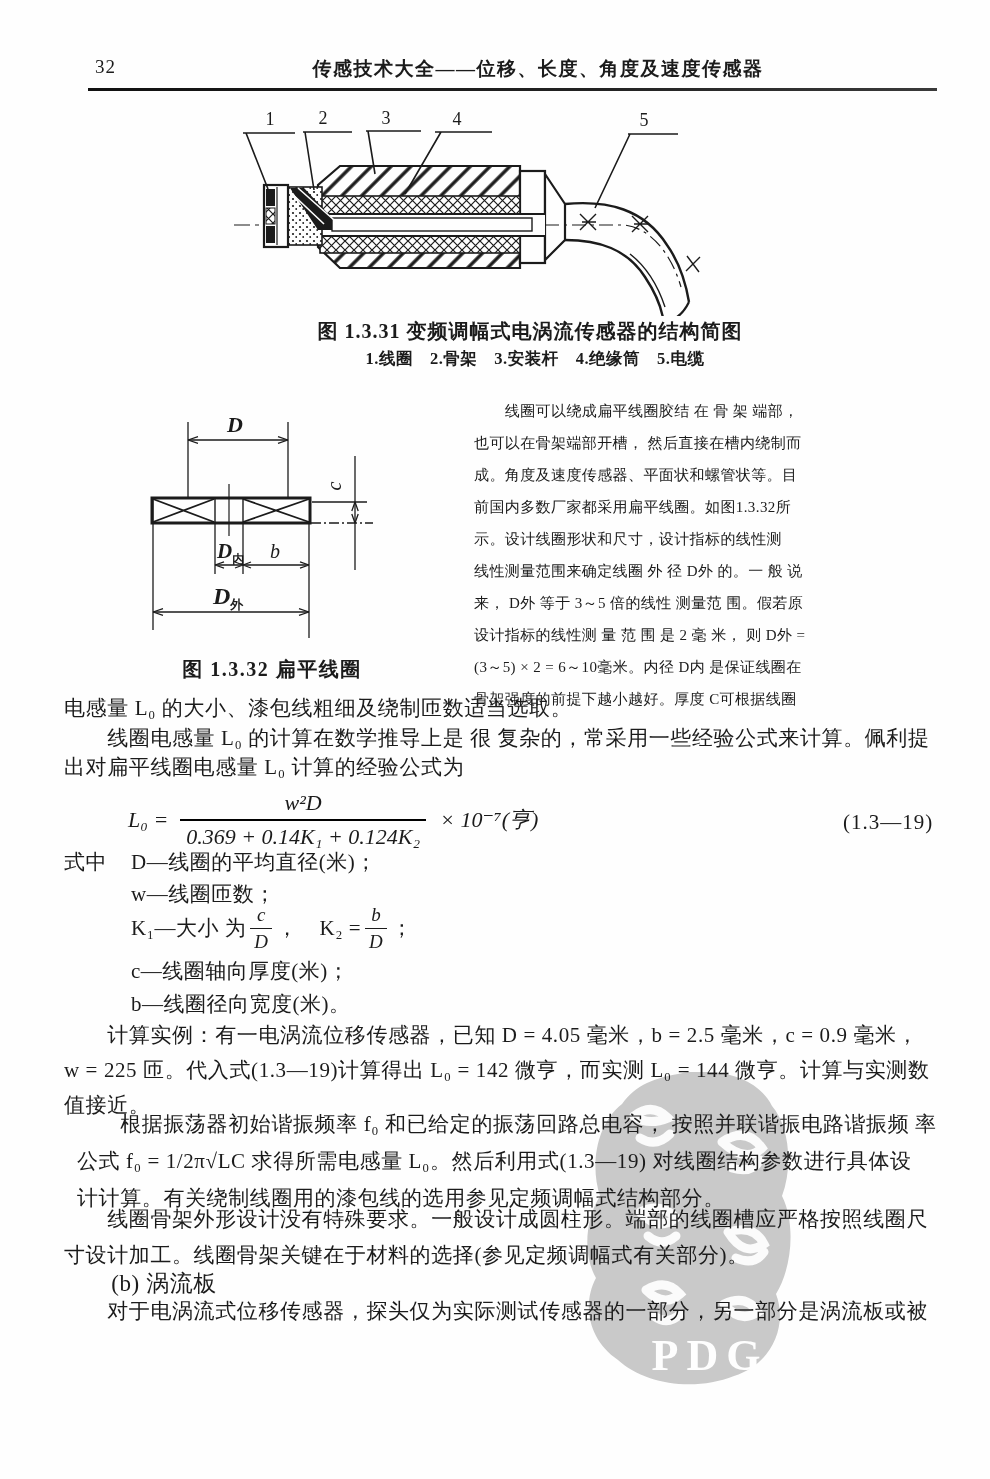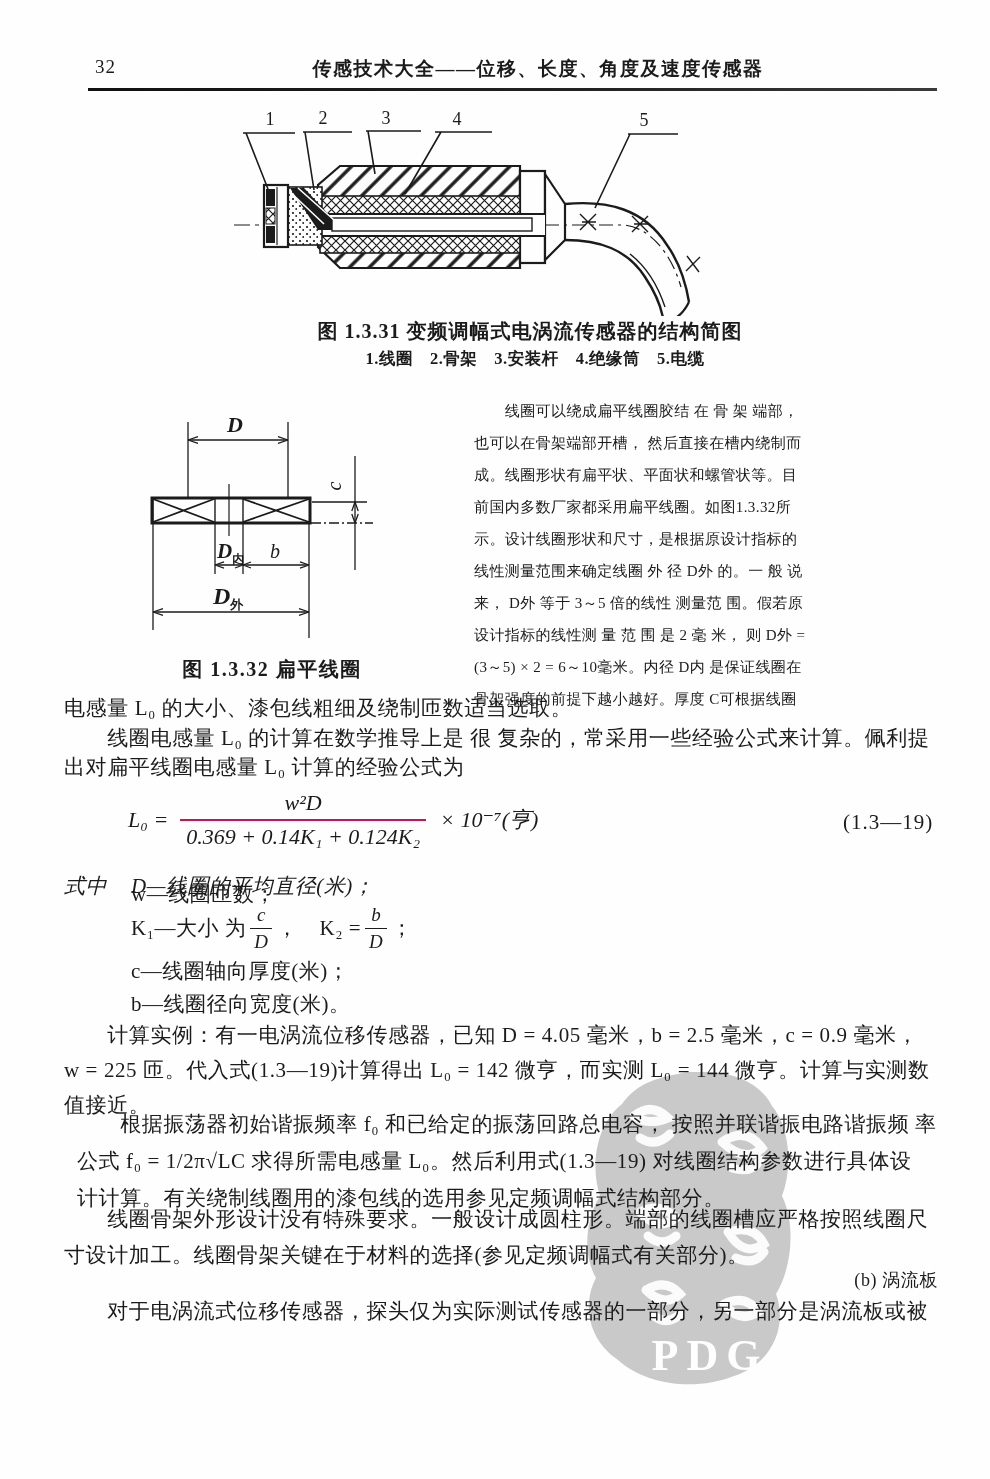--- a/index.html
+++ b/index.html
@@ -19,33 +19,33 @@
   .fig1cap{left:265px;top:318px;width:530px;text-align:center;font-size:20px;font-weight:700;letter-spacing:1px;}
   .fig1leg{left:270px;top:348px;width:530px;text-align:center;font-size:16.5px;font-weight:700;letter-spacing:0.5px;}
   .fig2cap{left:97px;top:656px;width:350px;text-align:center;font-size:20px;font-weight:700;letter-spacing:1.5px;}
   
   .coltext{left:474px;top:395px;width:462px;font-size:15px;line-height:32px;letter-spacing:0.4px;}
   .afterfig{left:64px;top:694px;width:874px;font-size:21px;line-height:29px;letter-spacing:0.6px;}
   .introtext{left:64px;top:724px;width:874px;font-size:21px;line-height:29px;letter-spacing:0.6px;}
   .example{left:64px;top:1018px;width:874px;font-size:21px;line-height:35px;letter-spacing:0.6px;}
   .oscillator{left:77px;top:1106px;width:874px;font-size:21px;line-height:37px;letter-spacing:0.6px;}
   .skeleton{left:64px;top:1201px;width:874px;font-size:21px;line-height:36px;letter-spacing:0.6px;}
-  .itemb{left:64px;top:1268px;width:874px;font-size:18px;letter-spacing:0.6px;text-align:right;}
+  .itemb{left:64px;top:1268px;width:874px;font-size:23px;letter-spacing:0.6px;}
   .lastline{left:64px;top:1297px;width:874px;font-size:21px;letter-spacing:0.6px;}
   
   .formula{left:128px;top:790px;display:flex;align-items:center;font-size:22px;font-style:italic;}
   .formula .flhs{margin-right:6px;}
   .frac{display:inline-flex;flex-direction:column;text-align:center;margin:0 6px;align-items:center;}
   .frac .num{padding:0 6px 3px;}
-  .frac .den{border-top:2px solid #be185d;padding:3px 6px 0;}
+  .frac .den{border-top:2px solid #000000;padding:3px 6px 0;}
   .fsuffix{margin-left:8px;}
   .eqnum{left:843px;top:810px;font-size:21px;letter-spacing:1px;}
   
   .wrow{display:flex;align-items:center;font-size:21px;letter-spacing:0.5px;}
-  .w1{left:64px;top:872px;font-style:italic;}
+  .w1{left:64px;top:848px;}
   .w1 .wpre{margin-right:24px;}
   .w2{left:131px;top:880px;}
   .wk{left:131px;top:901px;height:54px;}
   .w3{left:131px;top:957px;}
   .w4{left:131px;top:990px;}
   .sfrac{display:inline-flex;flex-direction:column;text-align:center;font-style:italic;font-size:19px;margin:0 4px;}
   .sfrac .num{padding:0 4px 2px;}
   .sfrac .den{border-top:1.5px solid #1b1b1b;padding:2px 4px 0;}
   svg{display:block;}
   svg text{font-family:"Liberation Serif","DejaVu Serif",serif;}
@@ -198,23 +198,23 @@
         <tspan>D</tspan><tspan dy="5" font-size="13" font-style="normal">外</tspan>
       </text>
     </g>
   </svg>
 
   <div class="abs fig2cap">图 1.3.32  扁平线圈</div>
 
   <div class="abs coltext">
       <div class="tline">　　线圈可以绕成扁平线圈胶结 在 骨 架 端部，</div>
       <div class="tline">也可以在骨架端部开槽， 然后直接在槽内绕制而</div>
-      <div class="tline">成。线圈形状有扁平状、平面状和螺管状等。目</div>
+      <div class="tline">成。角度及速度传感器、平面状和螺管状等。目</div>
       <div class="tline">前国内多数厂家都采用扁平线圈。如图1.3.32所</div>
-      <div class="tline">示。设计线圈形状和尺寸，是根据原设计指标的</div>
+      <div class="tline">示。设计线圈形状和尺寸，设计指标的线性测</div>
       <div class="tline">线性测量范围来确定线圈 外 径 D外 的。一 般 说</div>
       <div class="tline">来， D外 等于 3～5 倍的线性 测量范 围。假若原</div>
       <div class="tline">设计指标的线性测 量 范 围 是 2 毫 米， 则 D外 =</div>
       <div class="tline">(3～5) × 2 = 6～10毫米。内径 D内 是保证线圈在</div>
       <div class="tline">骨架强度的前提下越小越好。厚度 C可根据线圈</div>
     </div>
 
   <div class="abs afterfig tline">电感量 L₀ 的大小、漆包线粗细及绕制匝数适当选取。</div>
   <div class="abs introtext">
       <div class="tline">　　线圈电感量 L₀ 的计算在数学推导上是 很 复杂的，常采用一些经验公式来计算。佩利提</div>

